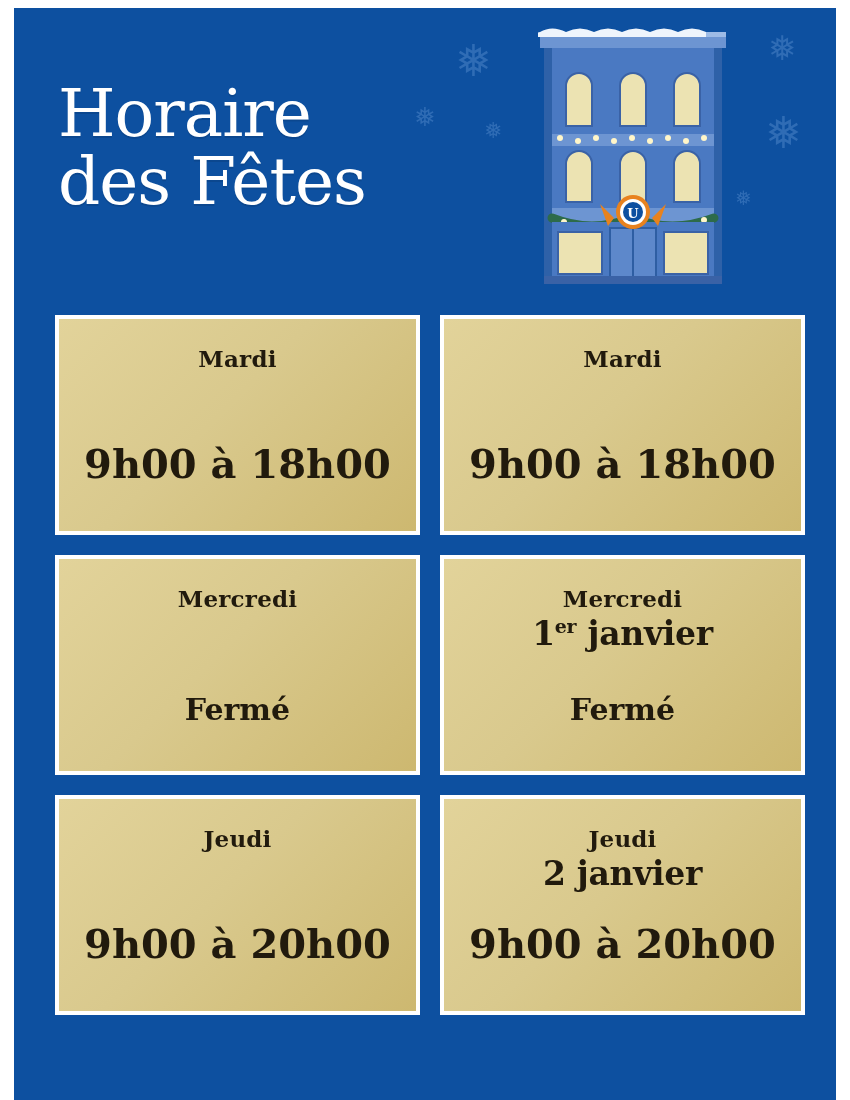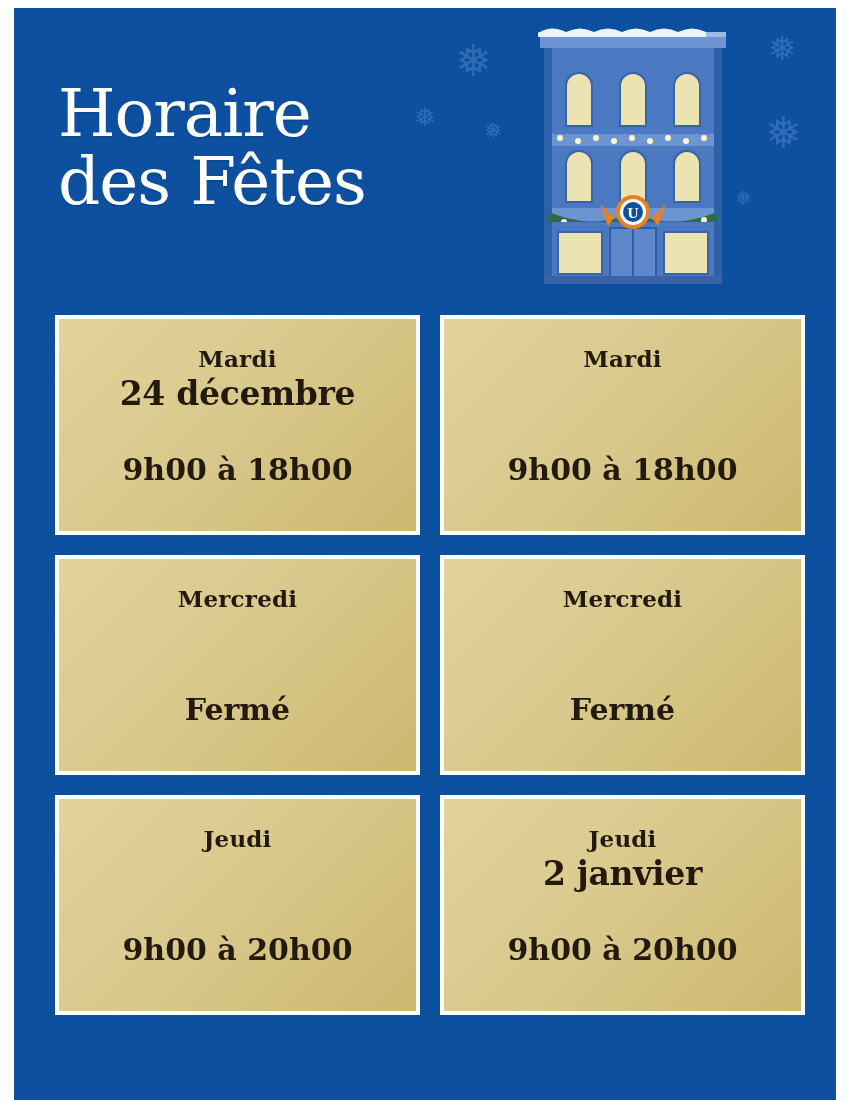--- a/index.html
+++ b/index.html
@@ -96,21 +96,21 @@
   }
   .card .date sup {
     font-size: 19px;
     vertical-align: super;
     line-height: 0;
   }
   .card .hours {
     position: absolute;
     left: 0; right: 0;
     bottom: 44px;
-    font-size: 30px;
+    font-size: 40px;
     font-weight: bold;
   }
   .card.closed .hours { font-size: 30px; }
 </style>
 </head>
 <body>
 
 <div id="poster">
 
   <div class="edge left"></div>
@@ -200,36 +200,36 @@
           <text x="95" y="196" font-family="DejaVu Serif, serif" font-size="13" font-weight="bold" fill="#ffffff" text-anchor="middle">U</text>
         </g>
       </svg>
     </div>
   </div>
 
   <div id="grid">
 
     <div class="card">
       <div class="day">Mardi</div>
-      <div class="date">24 décembre</div>
       <div class="hours">9h00 à 18h00</div>
     </div>
 
     <div class="card">
       <div class="day">Mardi</div>
       <div class="hours">9h00 à 18h00</div>
     </div>
 
     <div class="card closed">
       <div class="day">Mercredi</div>
       <div class="hours">Fermé</div>
     </div>
 
     <div class="card closed">
       <div class="day">Mercredi</div>
+      <div class="date"><span>1</span><sup>er</sup><span> janvier</span></div>
       <div class="hours">Fermé</div>
     </div>
 
     <div class="card">
       <div class="day">Jeudi</div>
       <div class="hours">9h00 à 20h00</div>
     </div>
 
     <div class="card">
       <div class="day">Jeudi</div>

